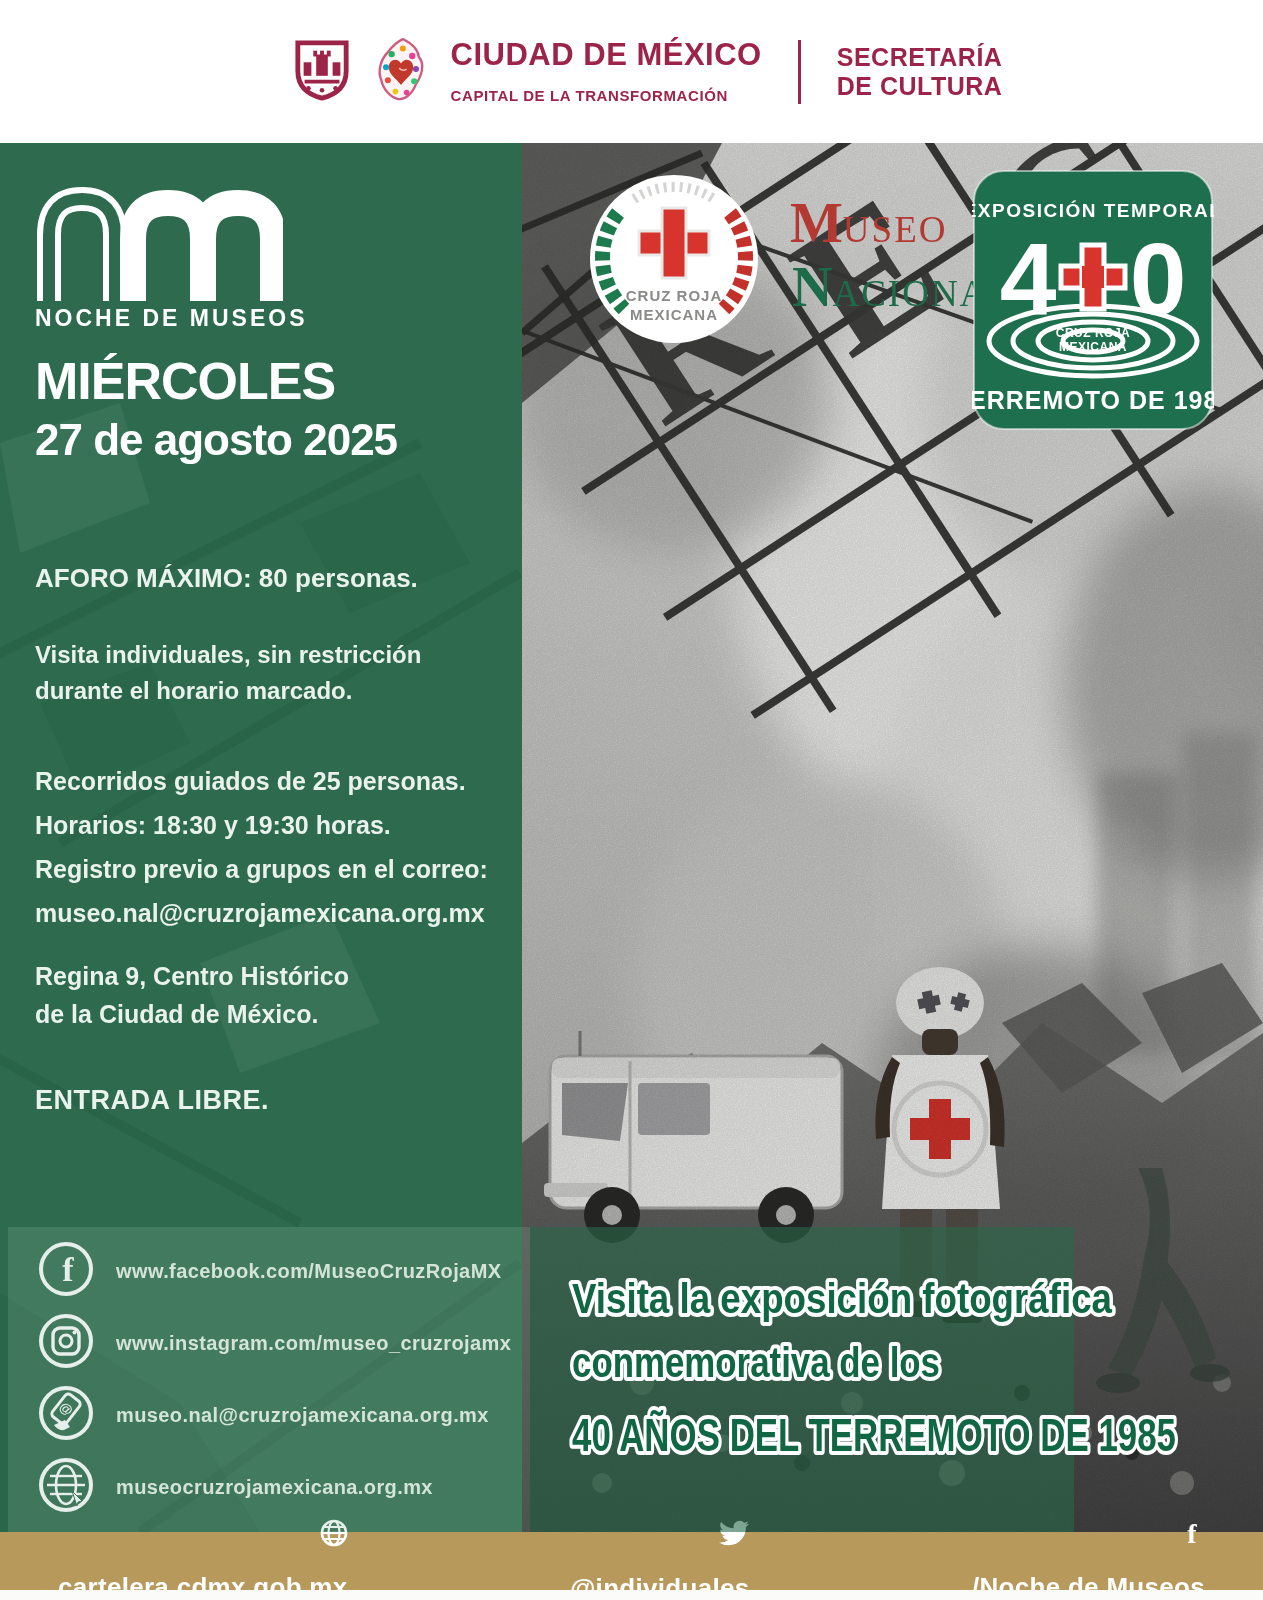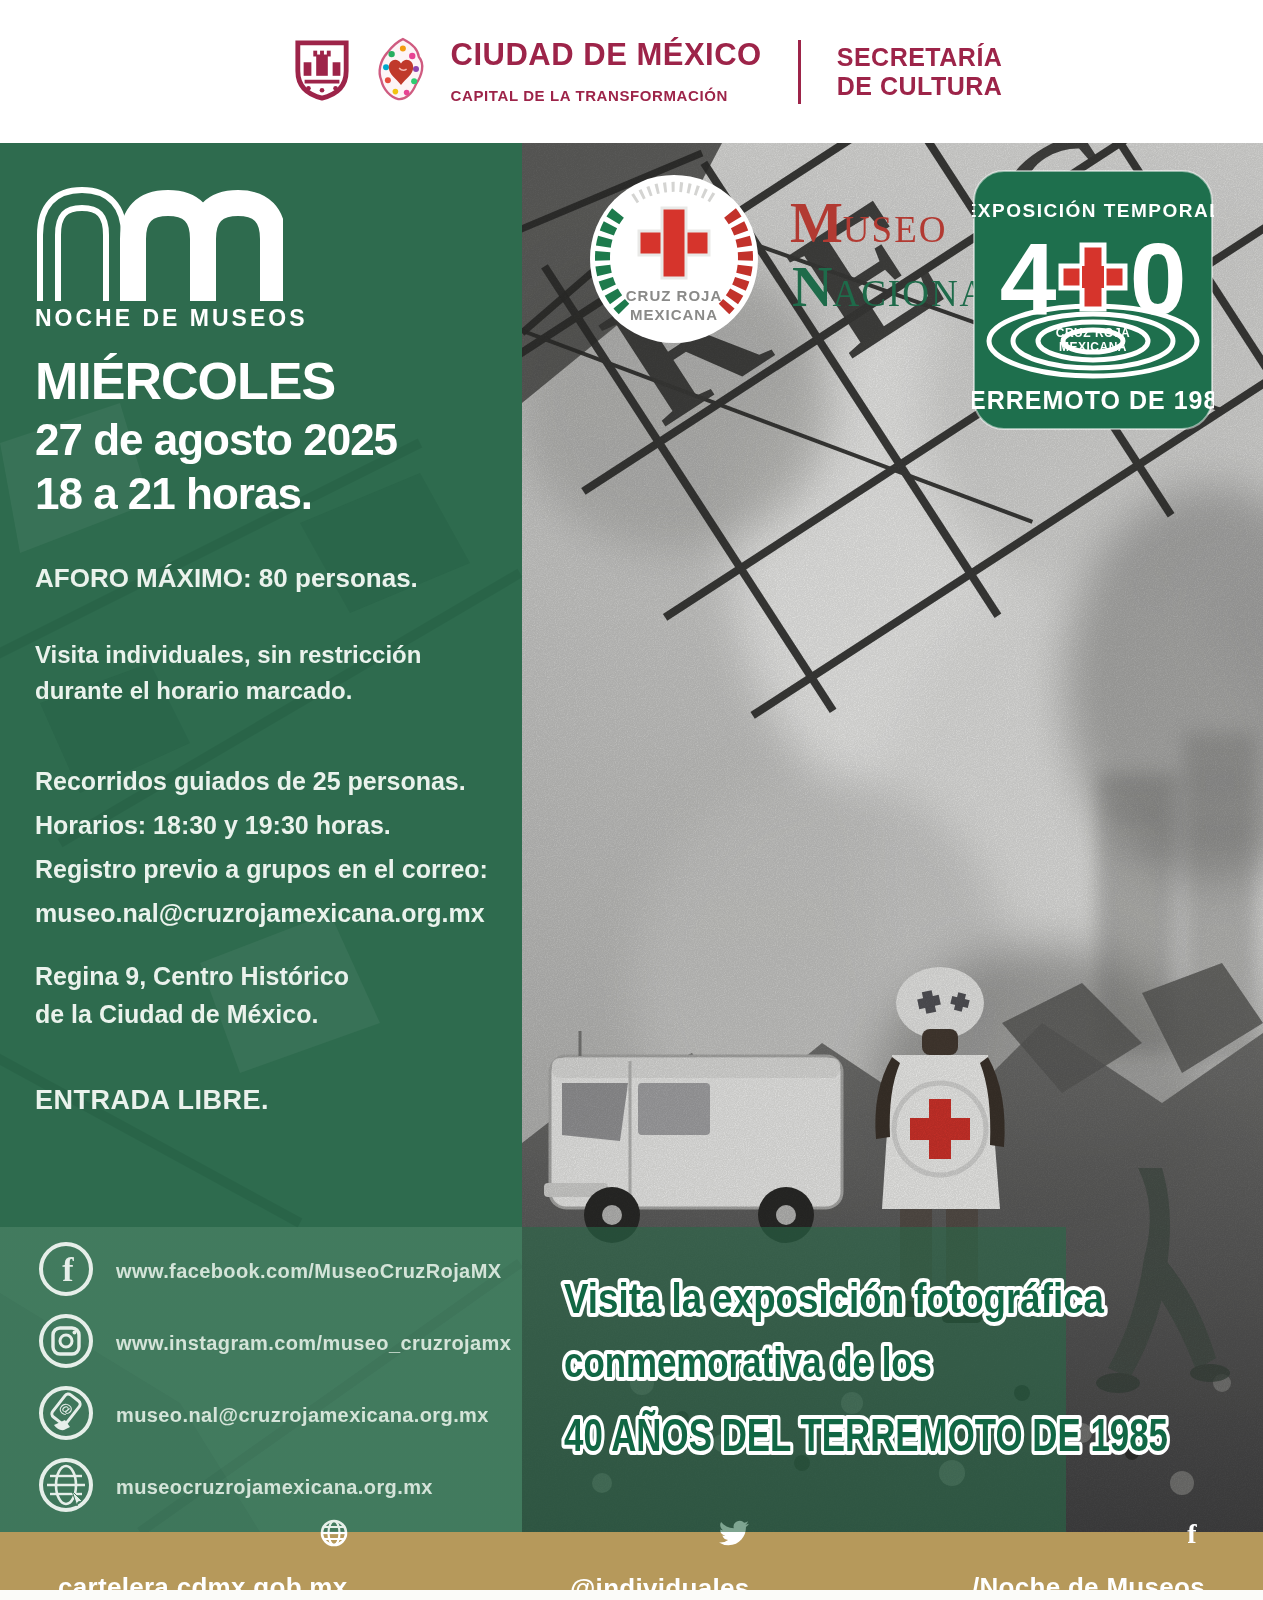--- a/index.html
+++ b/index.html
@@ -37,21 +37,21 @@
   .photo{position:absolute;left:522px;top:0;width:741px;height:1389px;overflow:hidden;background:#c9c9c9;}
   .photo svg.scene{position:absolute;left:0;top:0;}
   .museum-circle{position:absolute;left:66px;top:30px;}
   .wordmark{position:absolute;left:268px;top:52px;font-family:"Liberation Serif",serif;line-height:1;}
   .wordmark .w1{color:#B23A32;}
   .wordmark .w2{color:#1E6B4A;margin-top:8px;margin-left:2px;}
   .wordmark .cap{font-size:56px;font-weight:bold;}
   .wordmark .rest{font-size:37px;font-weight:normal;letter-spacing:2px;}
   .expo-badge{position:absolute;left:450px;top:26px;}
   
-  .overlay-band{position:absolute;left:0;top:1084px;width:1066px;height:305px;z-index:3;
+  .overlay-band{position:absolute;left:8px;top:1084px;width:1066px;height:305px;z-index:3;
     background:linear-gradient(90deg,rgba(140,180,155,0.22) 0px,rgba(140,180,155,0.22) 522px,rgba(40,105,72,0.60) 522px,rgba(40,105,72,0.60) 1263px);
     pointer-events:none;}
   .overlay-text{position:absolute;left:560px;top:20px;}
   
   .footer{position:absolute;top:1532px;left:0;width:1263px;height:58px;background:#B6995B;
     display:flex;align-items:center;justify-content:space-between;padding:0 58px;box-sizing:border-box;}
   .footer-item{display:flex;align-items:flex-end;gap:18px;color:#fff;font-size:26px;font-weight:bold;letter-spacing:.3px;flex-direction:column;}
   .bottom-strip{position:absolute;top:1590px;left:0;width:1263px;height:10px;background:#fbfbf9;}
 </style>
 </head>
@@ -127,21 +127,20 @@
           <path d="M16,118 L16,52 Q16,16 49,16 Q82,16 82,52 L82,118" fill="none" stroke="#ffffff" stroke-width="24"></path>
           <path d="M16,118 L16,52 Q16,16 49,16 Q82,16 82,52 L82,118" fill="none" stroke="#2E6B4E" stroke-width="12"></path>
 
           <path d="M100,118 L100,56 Q100,20 135,20 Q170,20 170,56 L170,118" fill="none" stroke="#ffffff" stroke-width="26"></path>
           <path d="M170,56 Q170,20 205,20 Q240,20 240,56 L240,118" fill="none" stroke="#ffffff" stroke-width="26"></path>
         </svg>
       </span>
       <div class="program-name">NOCHE DE MUSEOS</div>
       <div class="day">MIÉRCOLES</div>
       <div class="date-line">27 de agosto 2025</div>
-      <div class="time-line">18 a 21 horas.</div>
       <div class="capacity">AFORO MÁXIMO: 80 personas.</div>
       <div class="individual">Visita individuales, sin restricción durante el horario marcado.</div>
       <div class="tours">
         <div>Recorridos guiados de 25 personas.</div>
         <div>Horarios: 18:30 y 19:30 horas.</div>
         <div>Registro previo a grupos en el correo:</div>
         <div>museo.nal@cruzrojamexicana.org.mx</div>
       </div>
       <div class="address">Regina 9, Centro Histórico de la Ciudad de México.</div>
       <div class="admission">ENTRADA LIBRE.</div>

